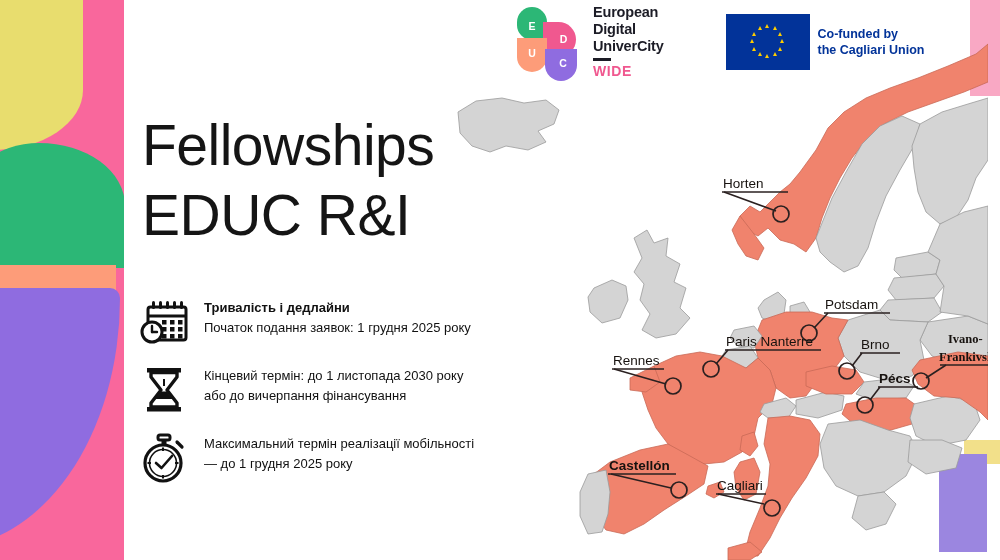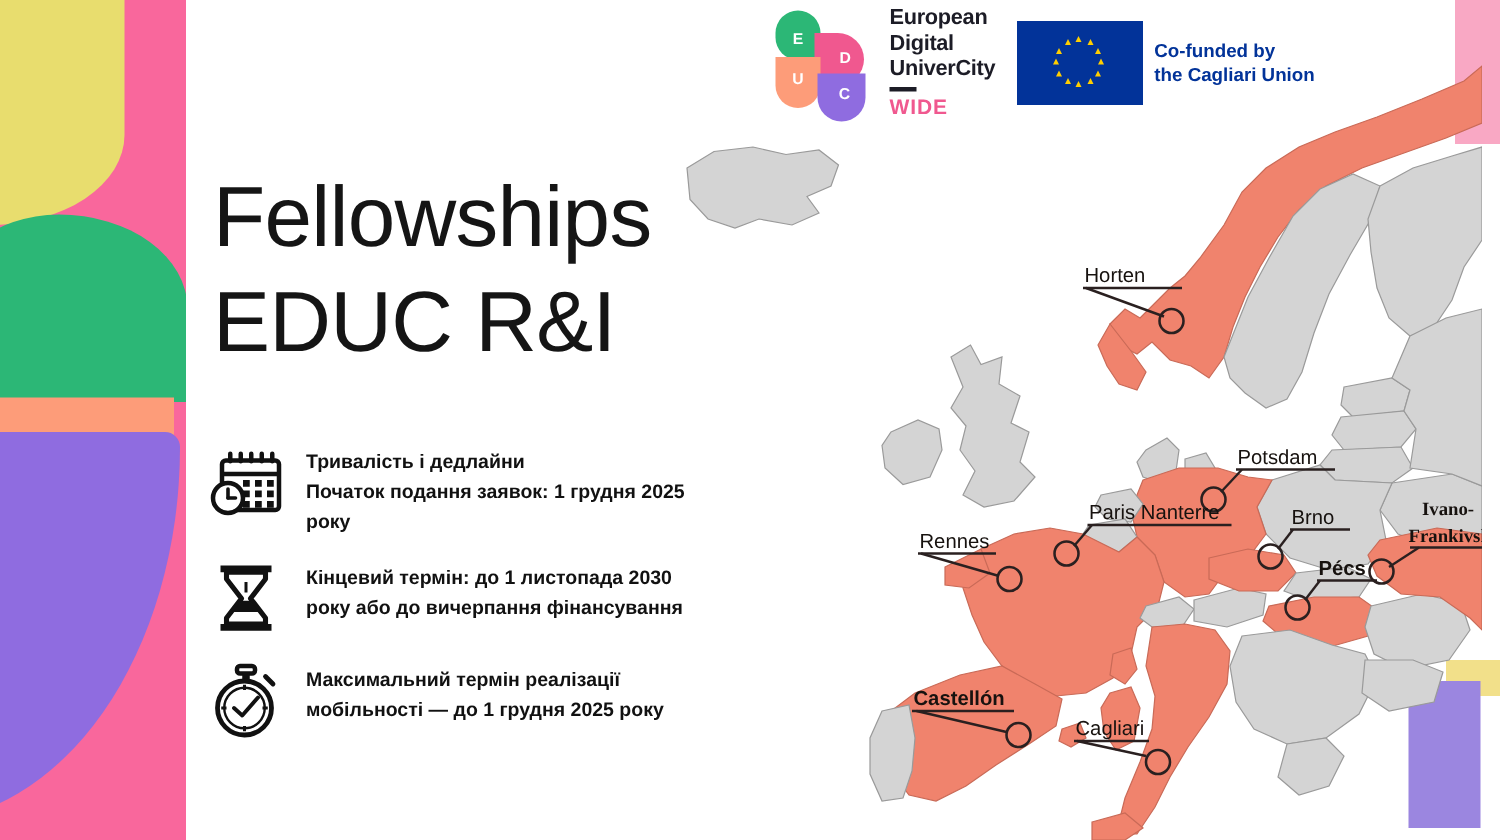--- a/index.html
+++ b/index.html
@@ -112,21 +112,21 @@
   }
   .educ-words {
     font-family: "Liberation Sans", sans-serif;
     color: #1c1c26;
     line-height: 1.18;
   }
   .educ-words .w { font-size: 14.5px; font-weight: 700; letter-spacing: -0.2px; display: block; }
   .educ-rule { width: 18px; height: 2.5px; background: #1c1c26; margin: 3px 0 2px 0; }
   .educ-wide { font-size: 14px; font-weight: 700; color: #f0588f; letter-spacing: 0.6px; display:block; }
 
-  .eu-logo { display: flex; align-items: center; gap: 8px; }
+  .eu-logo { display: flex; align-items: center; gap: 8px; margin-left: 48px; }
   .eu-flag {
     position: relative;
     width: 84px; height: 56px; background: #023399;
   }
   .eu-star {
     position: absolute; width: 0; height: 0;
     border-left: 2.4px solid transparent;
     border-right: 2.4px solid transparent;
     border-bottom: 4.6px solid #ffce00;
   }
@@ -159,21 +159,21 @@
   .bullet-icon {
     flex: 0 0 52px; width: 52px; height: 52px;
     display: flex; align-items: center; justify-content: center;
   }
   .bullet-text {
     font-size: 13px; line-height: 1.52; color: #111111;
     padding-top: 2px;
     font-family: "Liberation Sans", sans-serif;
   }
   .bullet-text .b-head { font-weight: 700; display: block; }
-  .bullet-text .b-body { font-weight: 700; display: block; }
+  .bullet-text .b-body { font-weight: 400; display: block; }
 
   
   #map-wrap {
     position: absolute; left: 428px; top: 0;
     width: 560px; height: 560px;
     overflow: hidden;
   }
   #map-svg { display: block; }
   .land-plain { fill: #d4d4d4; stroke: #9a9a9a; stroke-width: 0.8; }
   .land-hl { fill: #f0836d; stroke: #c96a57; stroke-width: 0.8; }

